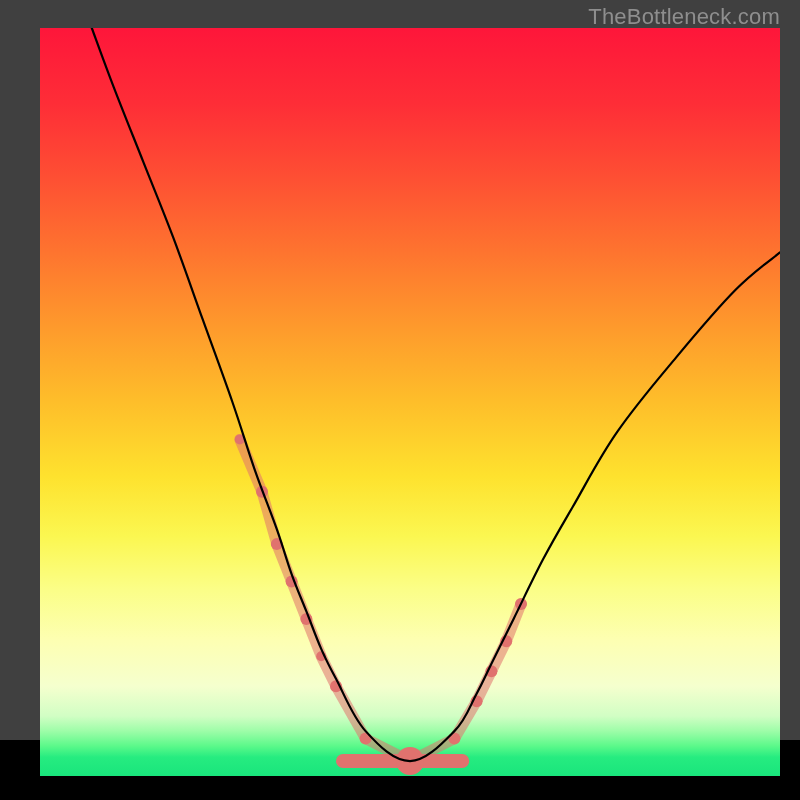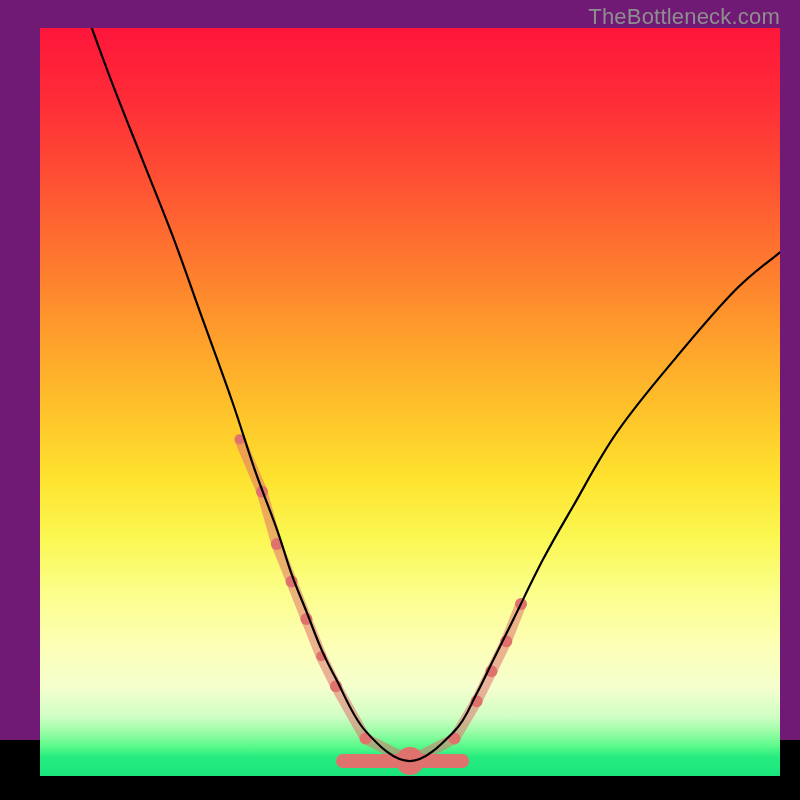--- a/index.html
+++ b/index.html
@@ -9,21 +9,21 @@
     height: 800px;
     background: #000;
     overflow: hidden;
   }
   #frame {
     position: absolute;
     left: 0;
     top: 0;
     width: 800px;
     height: 740px;
-    background: #701a75;
+    background: #404040;
   }
   #plot {
     position: absolute;
     left: 40px;
     top: 28px;
     width: 740px;
     height: 748px;
   }
   #watermark {
     position: absolute;

